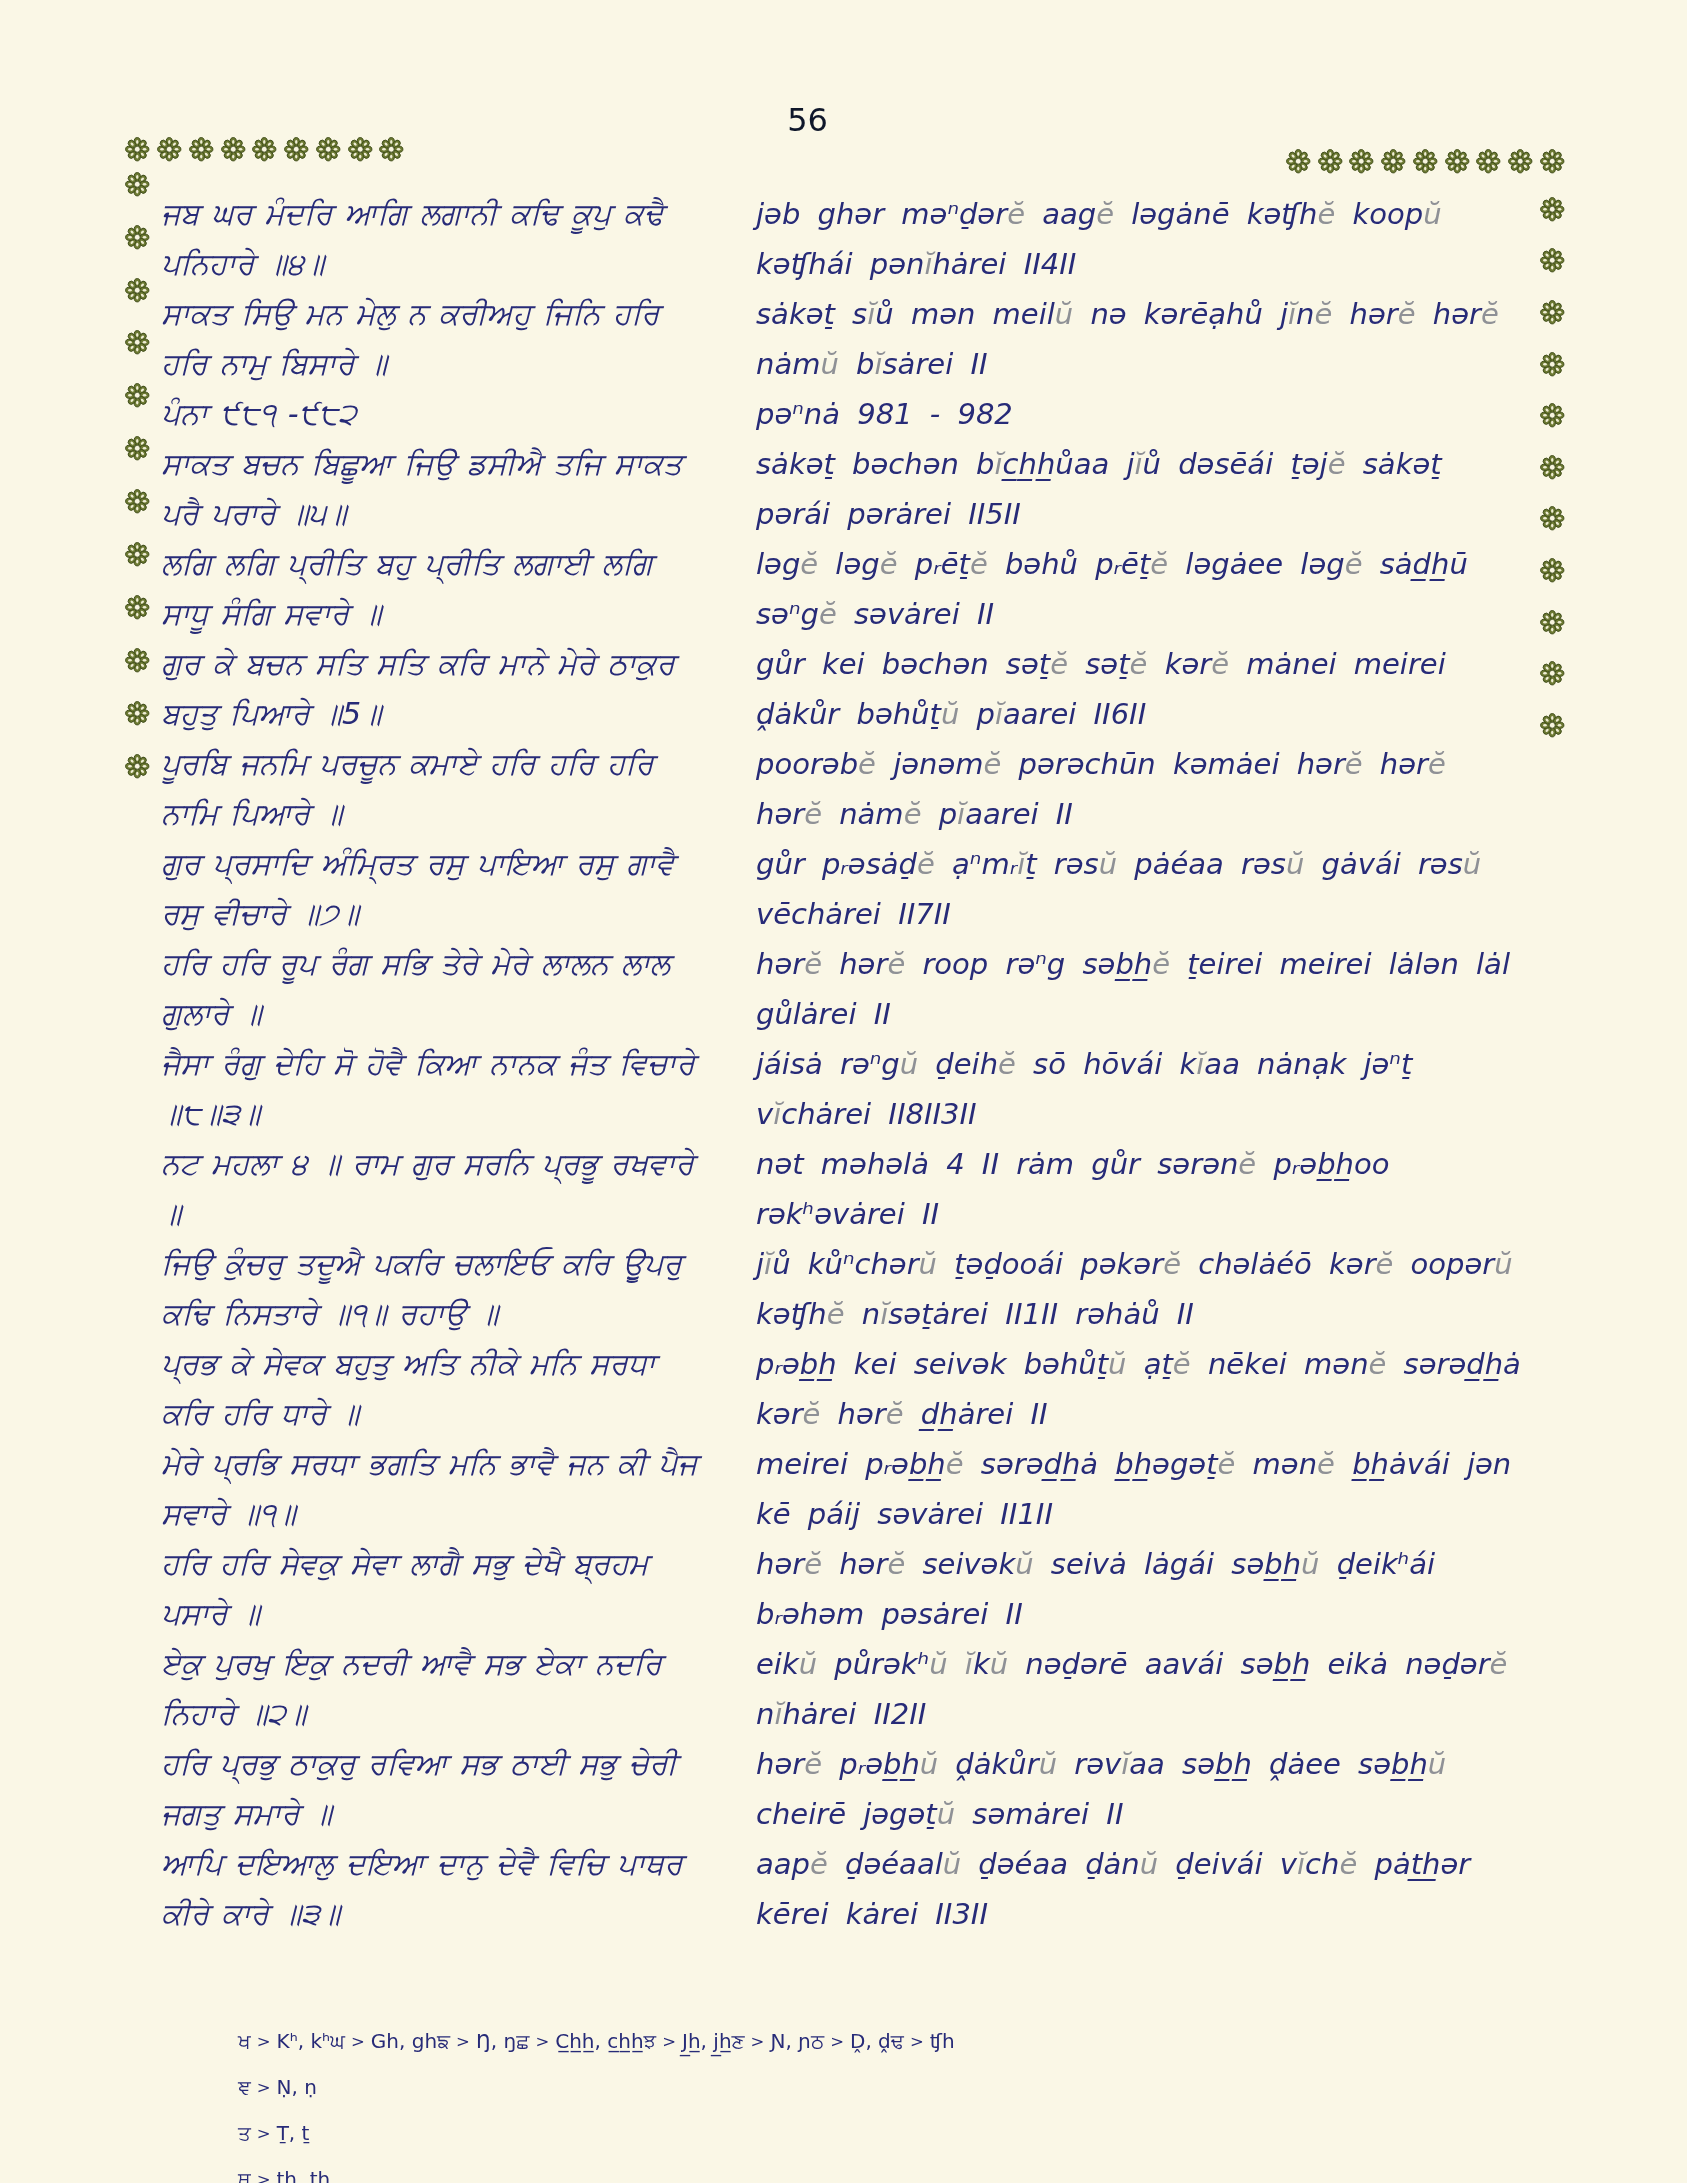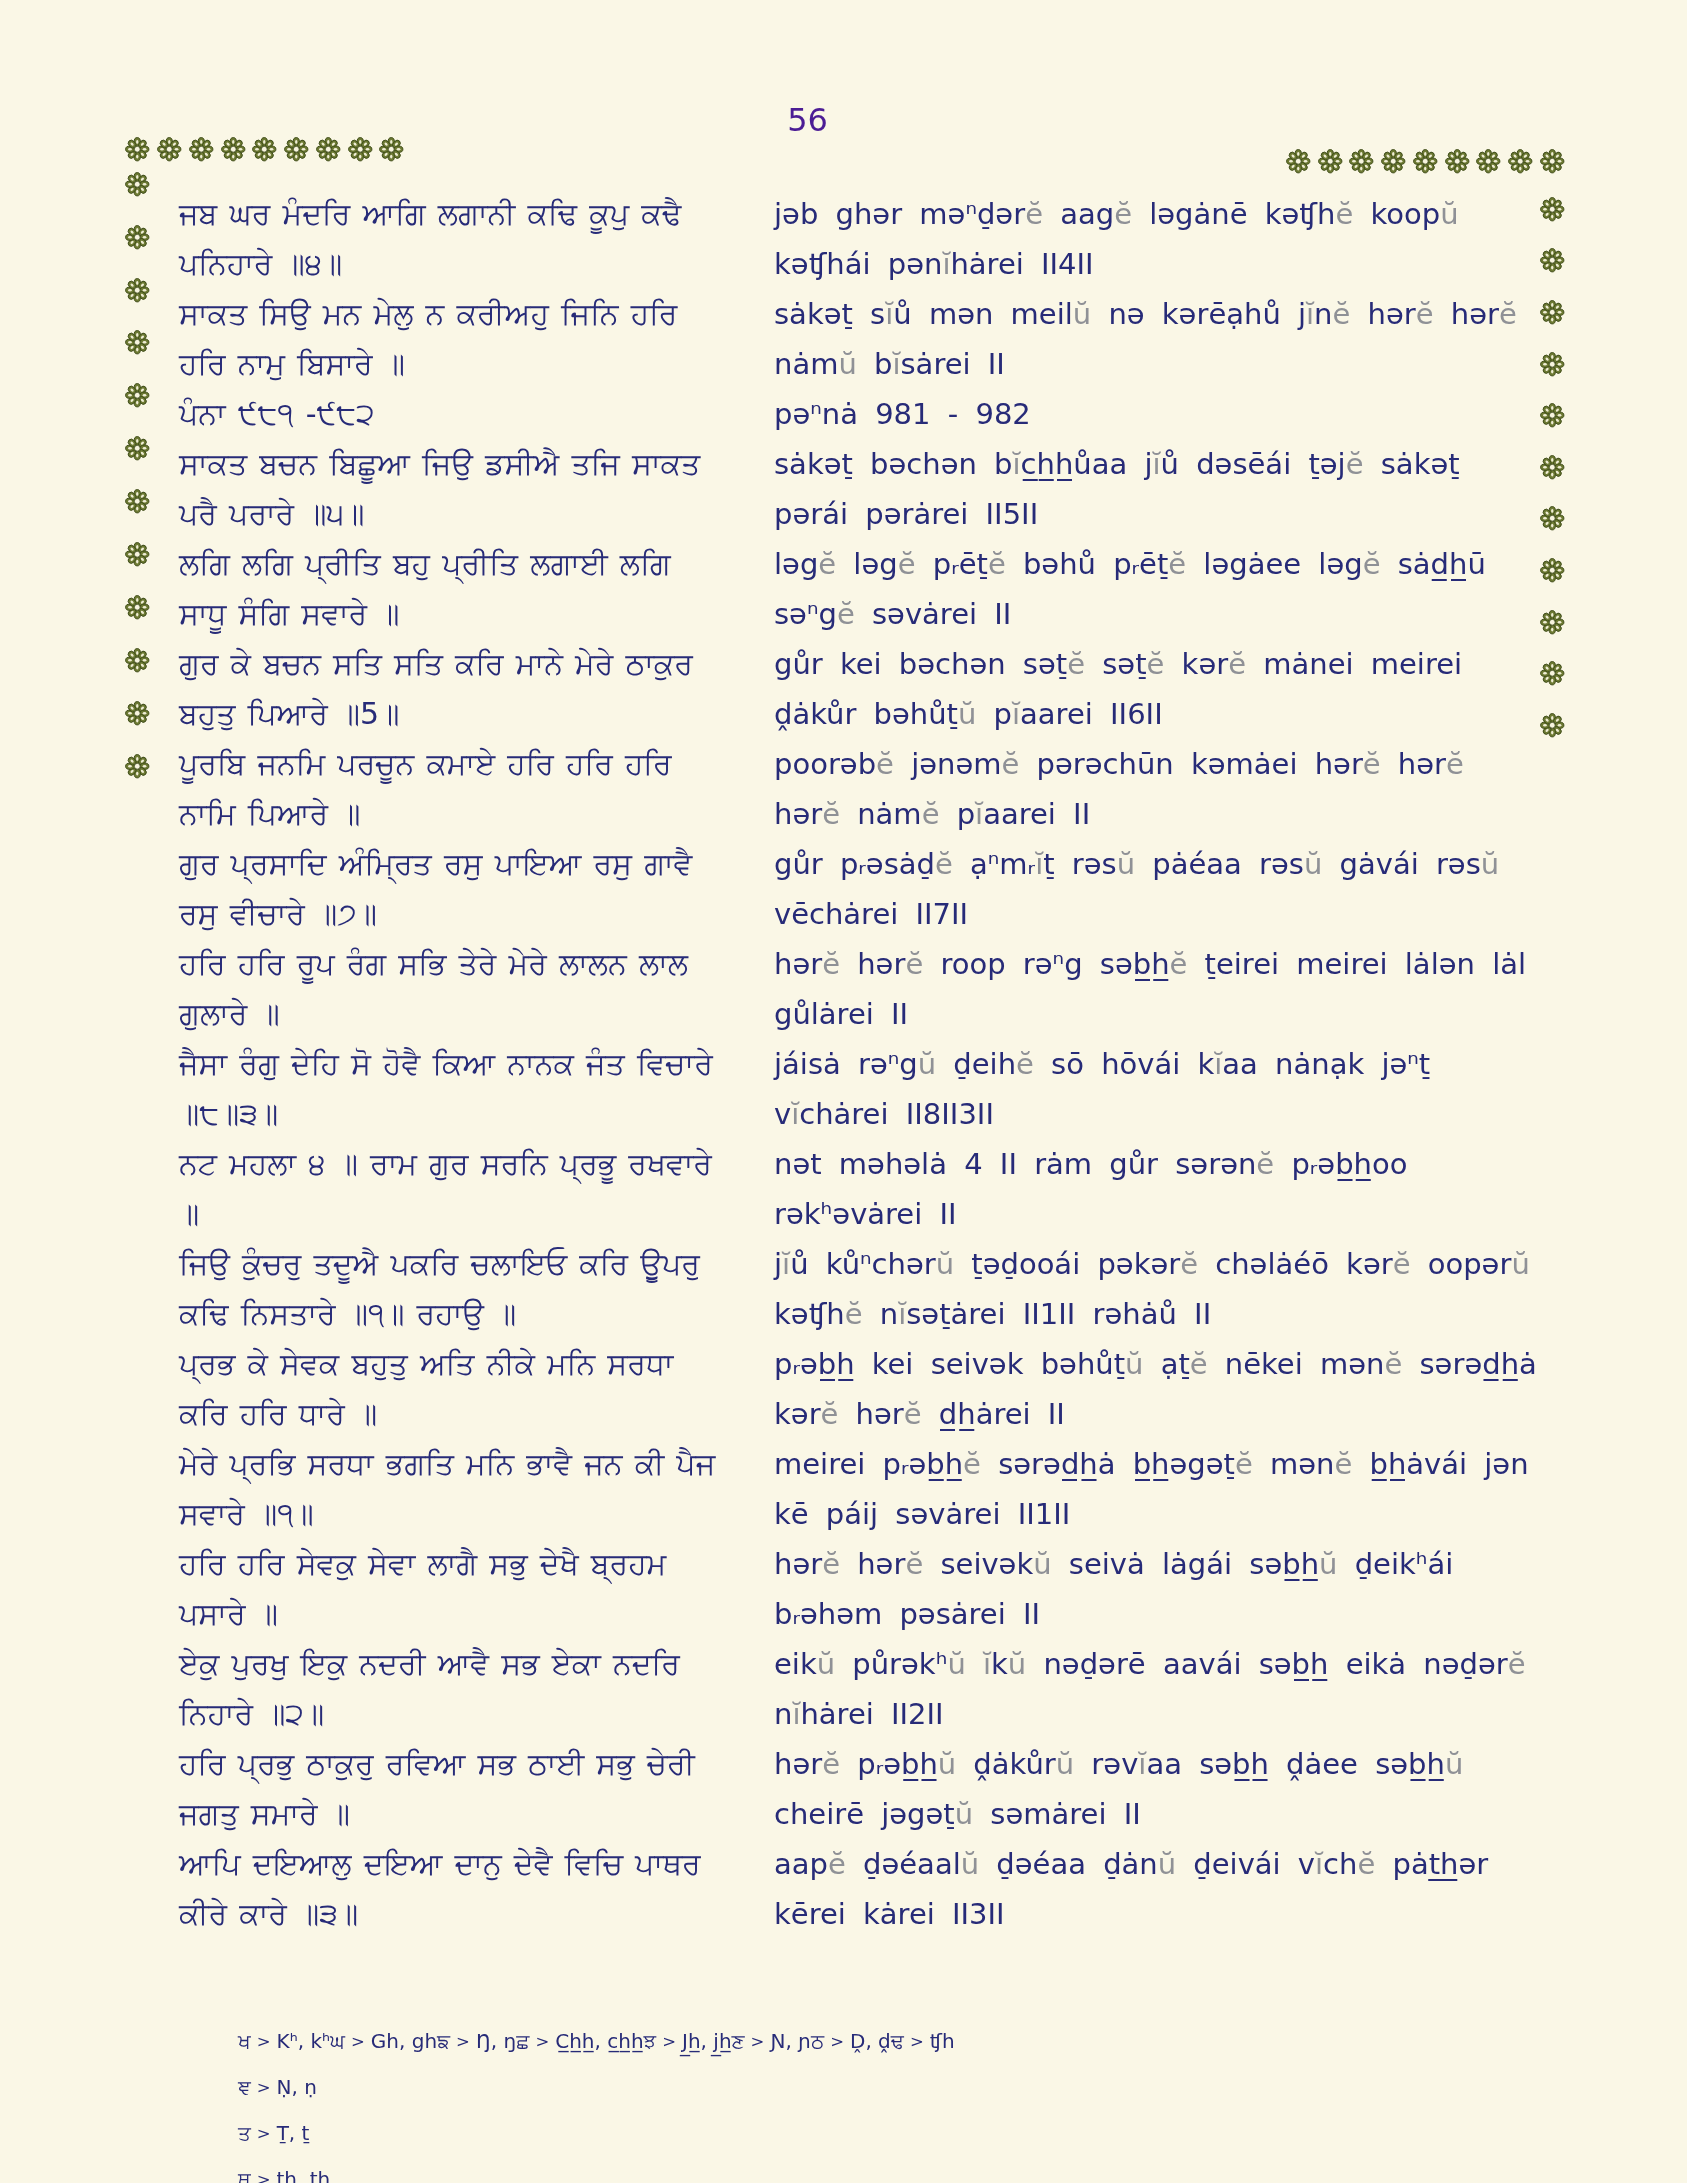--- a/index.html
+++ b/index.html
@@ -6,25 +6,25 @@
   html,body{margin:0;padding:0;}
   body{
     width:1687px;height:2183px;position:relative;overflow:hidden;
     background:#FAF7E6;
     font-family:"DejaVu Sans",sans-serif;
     color:#272B78;
   }
   .page{position:absolute;inset:0;}
   .page-number{
     position:absolute;left:761px;top:101px;width:93px;
-    text-align:center;font-size:32px;color:#4c1d95;
+    text-align:center;font-size:32px;color:#0f172a;
   }
   .ornaments{position:absolute;inset:0;pointer-events:none;}
   .flower{position:absolute;width:26.5px;height:26.5px;}
-  .content{position:absolute;left:179px;top:189px;width:1370px;}
+  .content{position:absolute;left:161px;top:189px;width:1370px;font-style:italic;}
   .verse-row{display:flex;align-items:flex-start;}
   .gurmukhi{
     width:549px;font-size:30px;line-height:50px;
     color:#272B78;word-spacing:2.6px;
   }
   .roman{
     width:767px;margin-left:46px;font-size:29px;line-height:50px;
     color:#272B78;word-spacing:8px;
   }
   .verse-row.center .gurmukhi,.verse-row.center .roman{text-align:left;}

